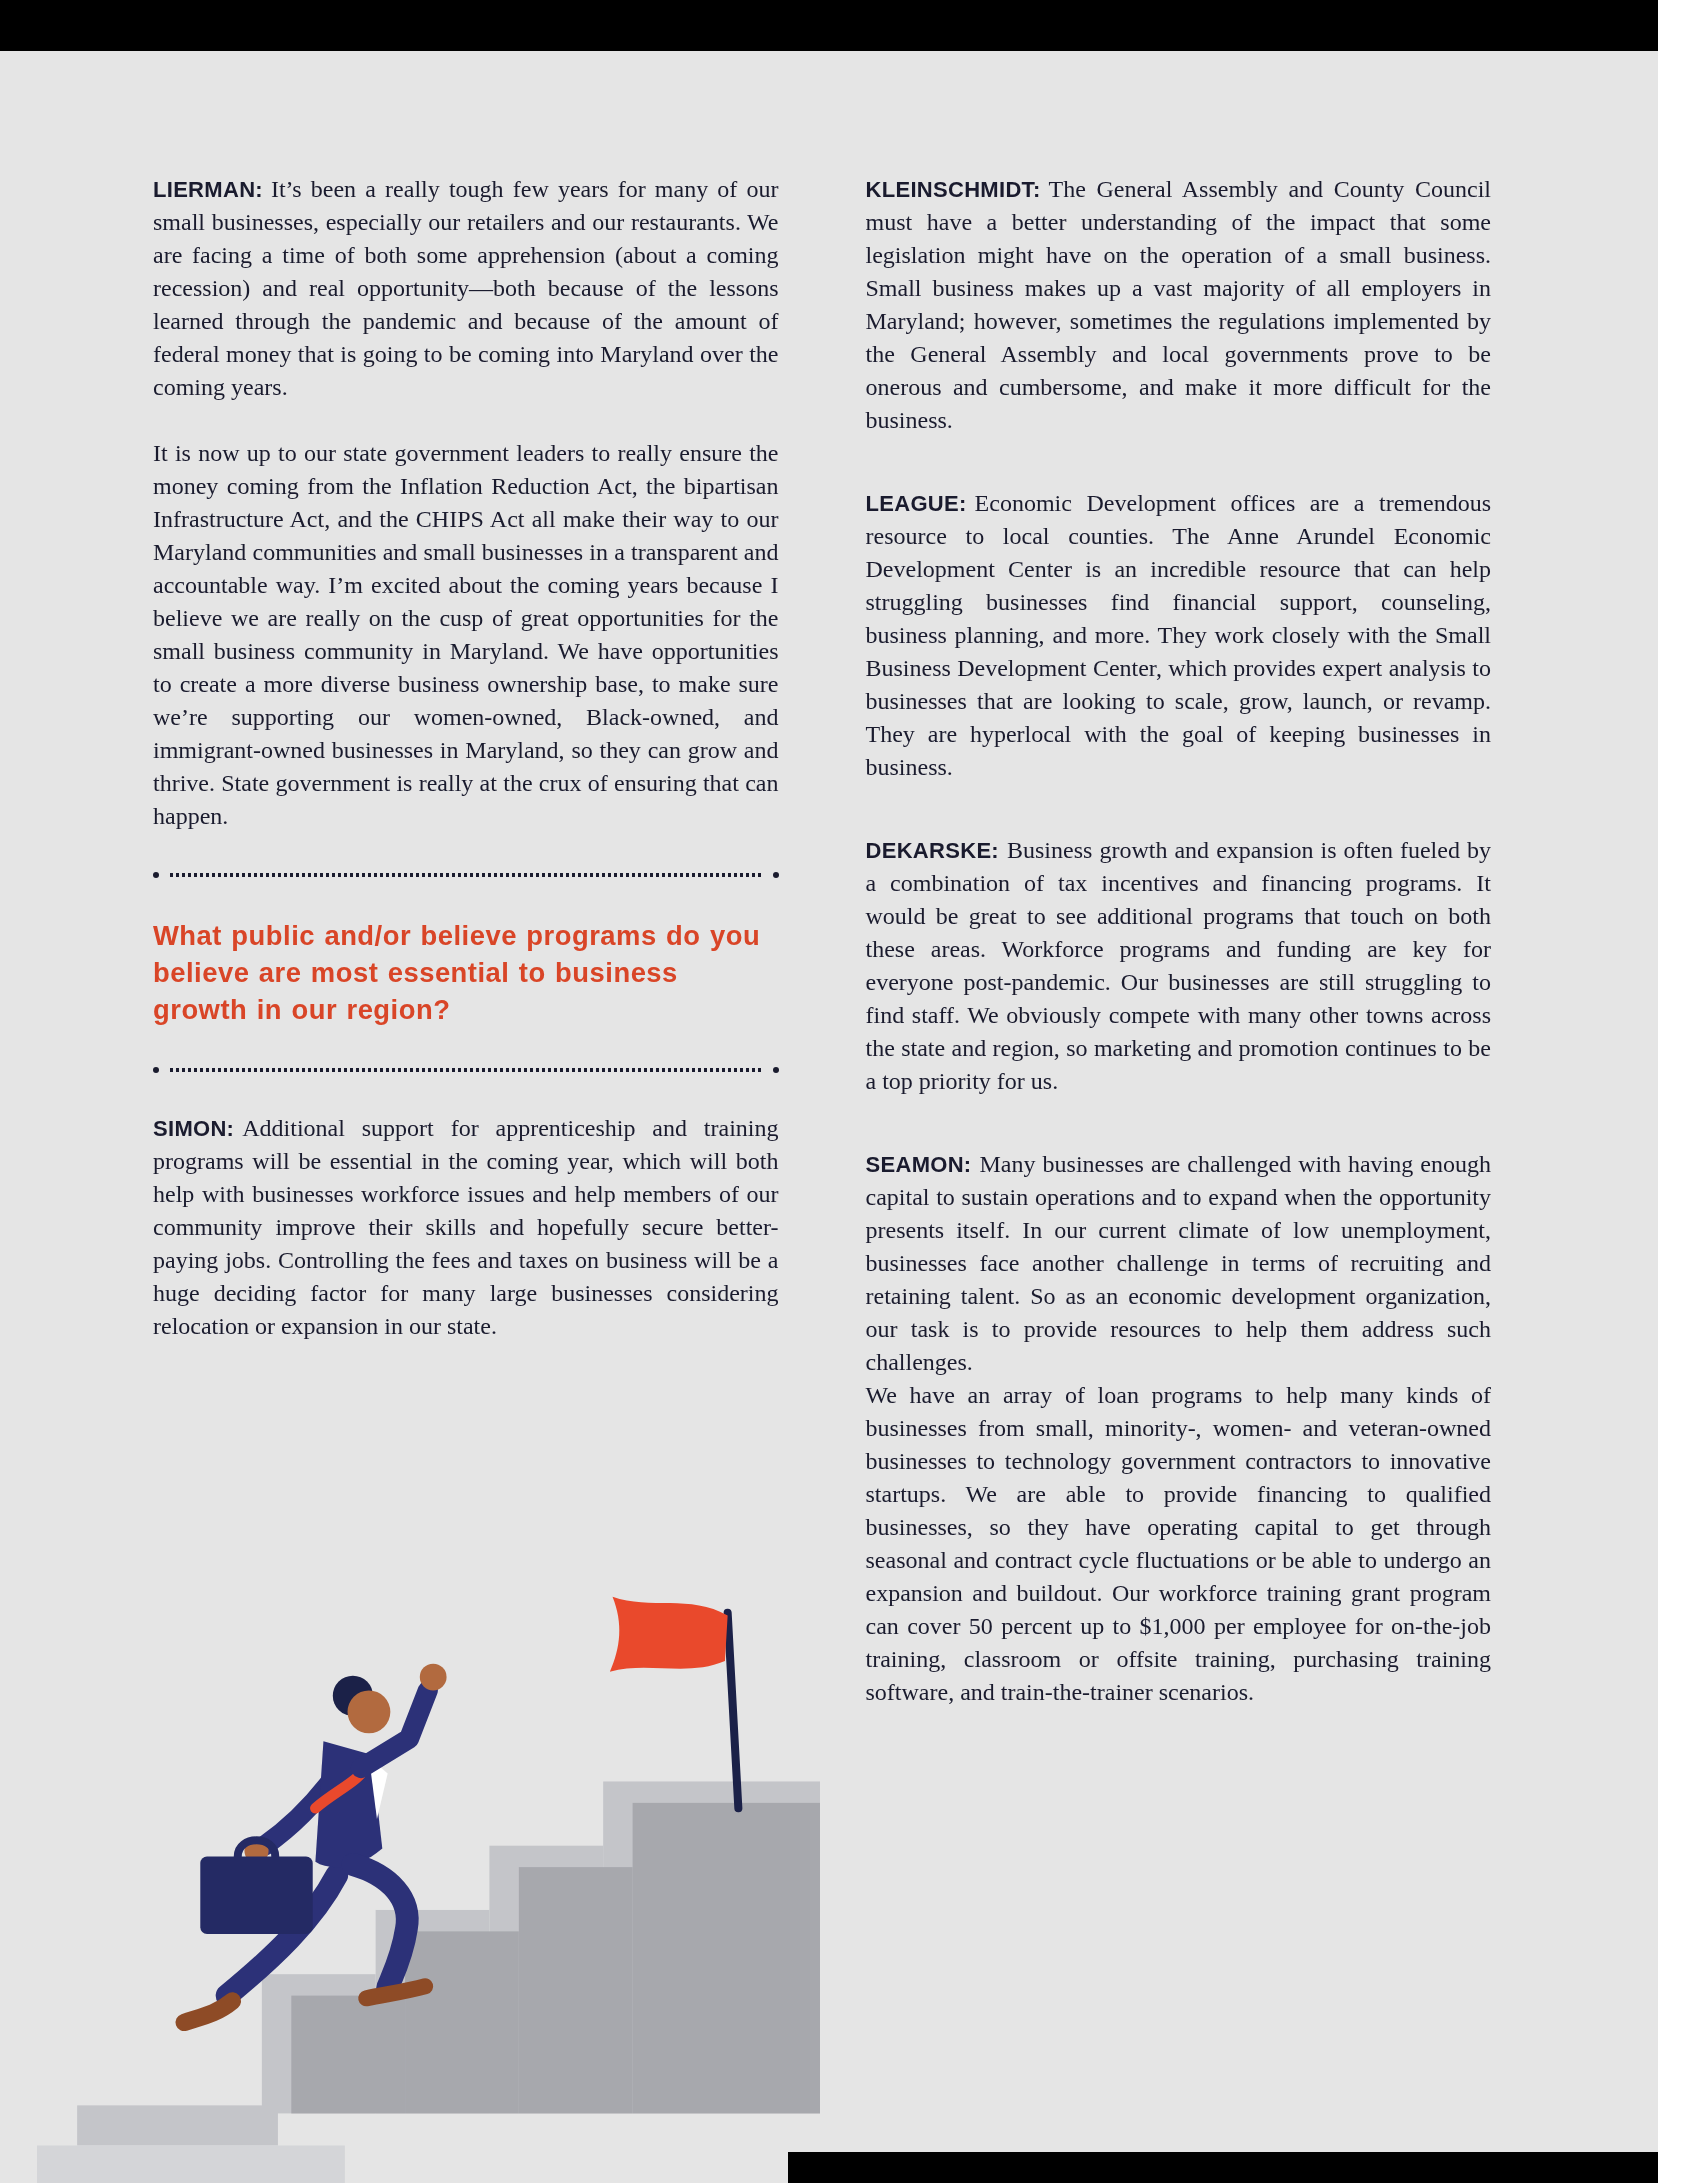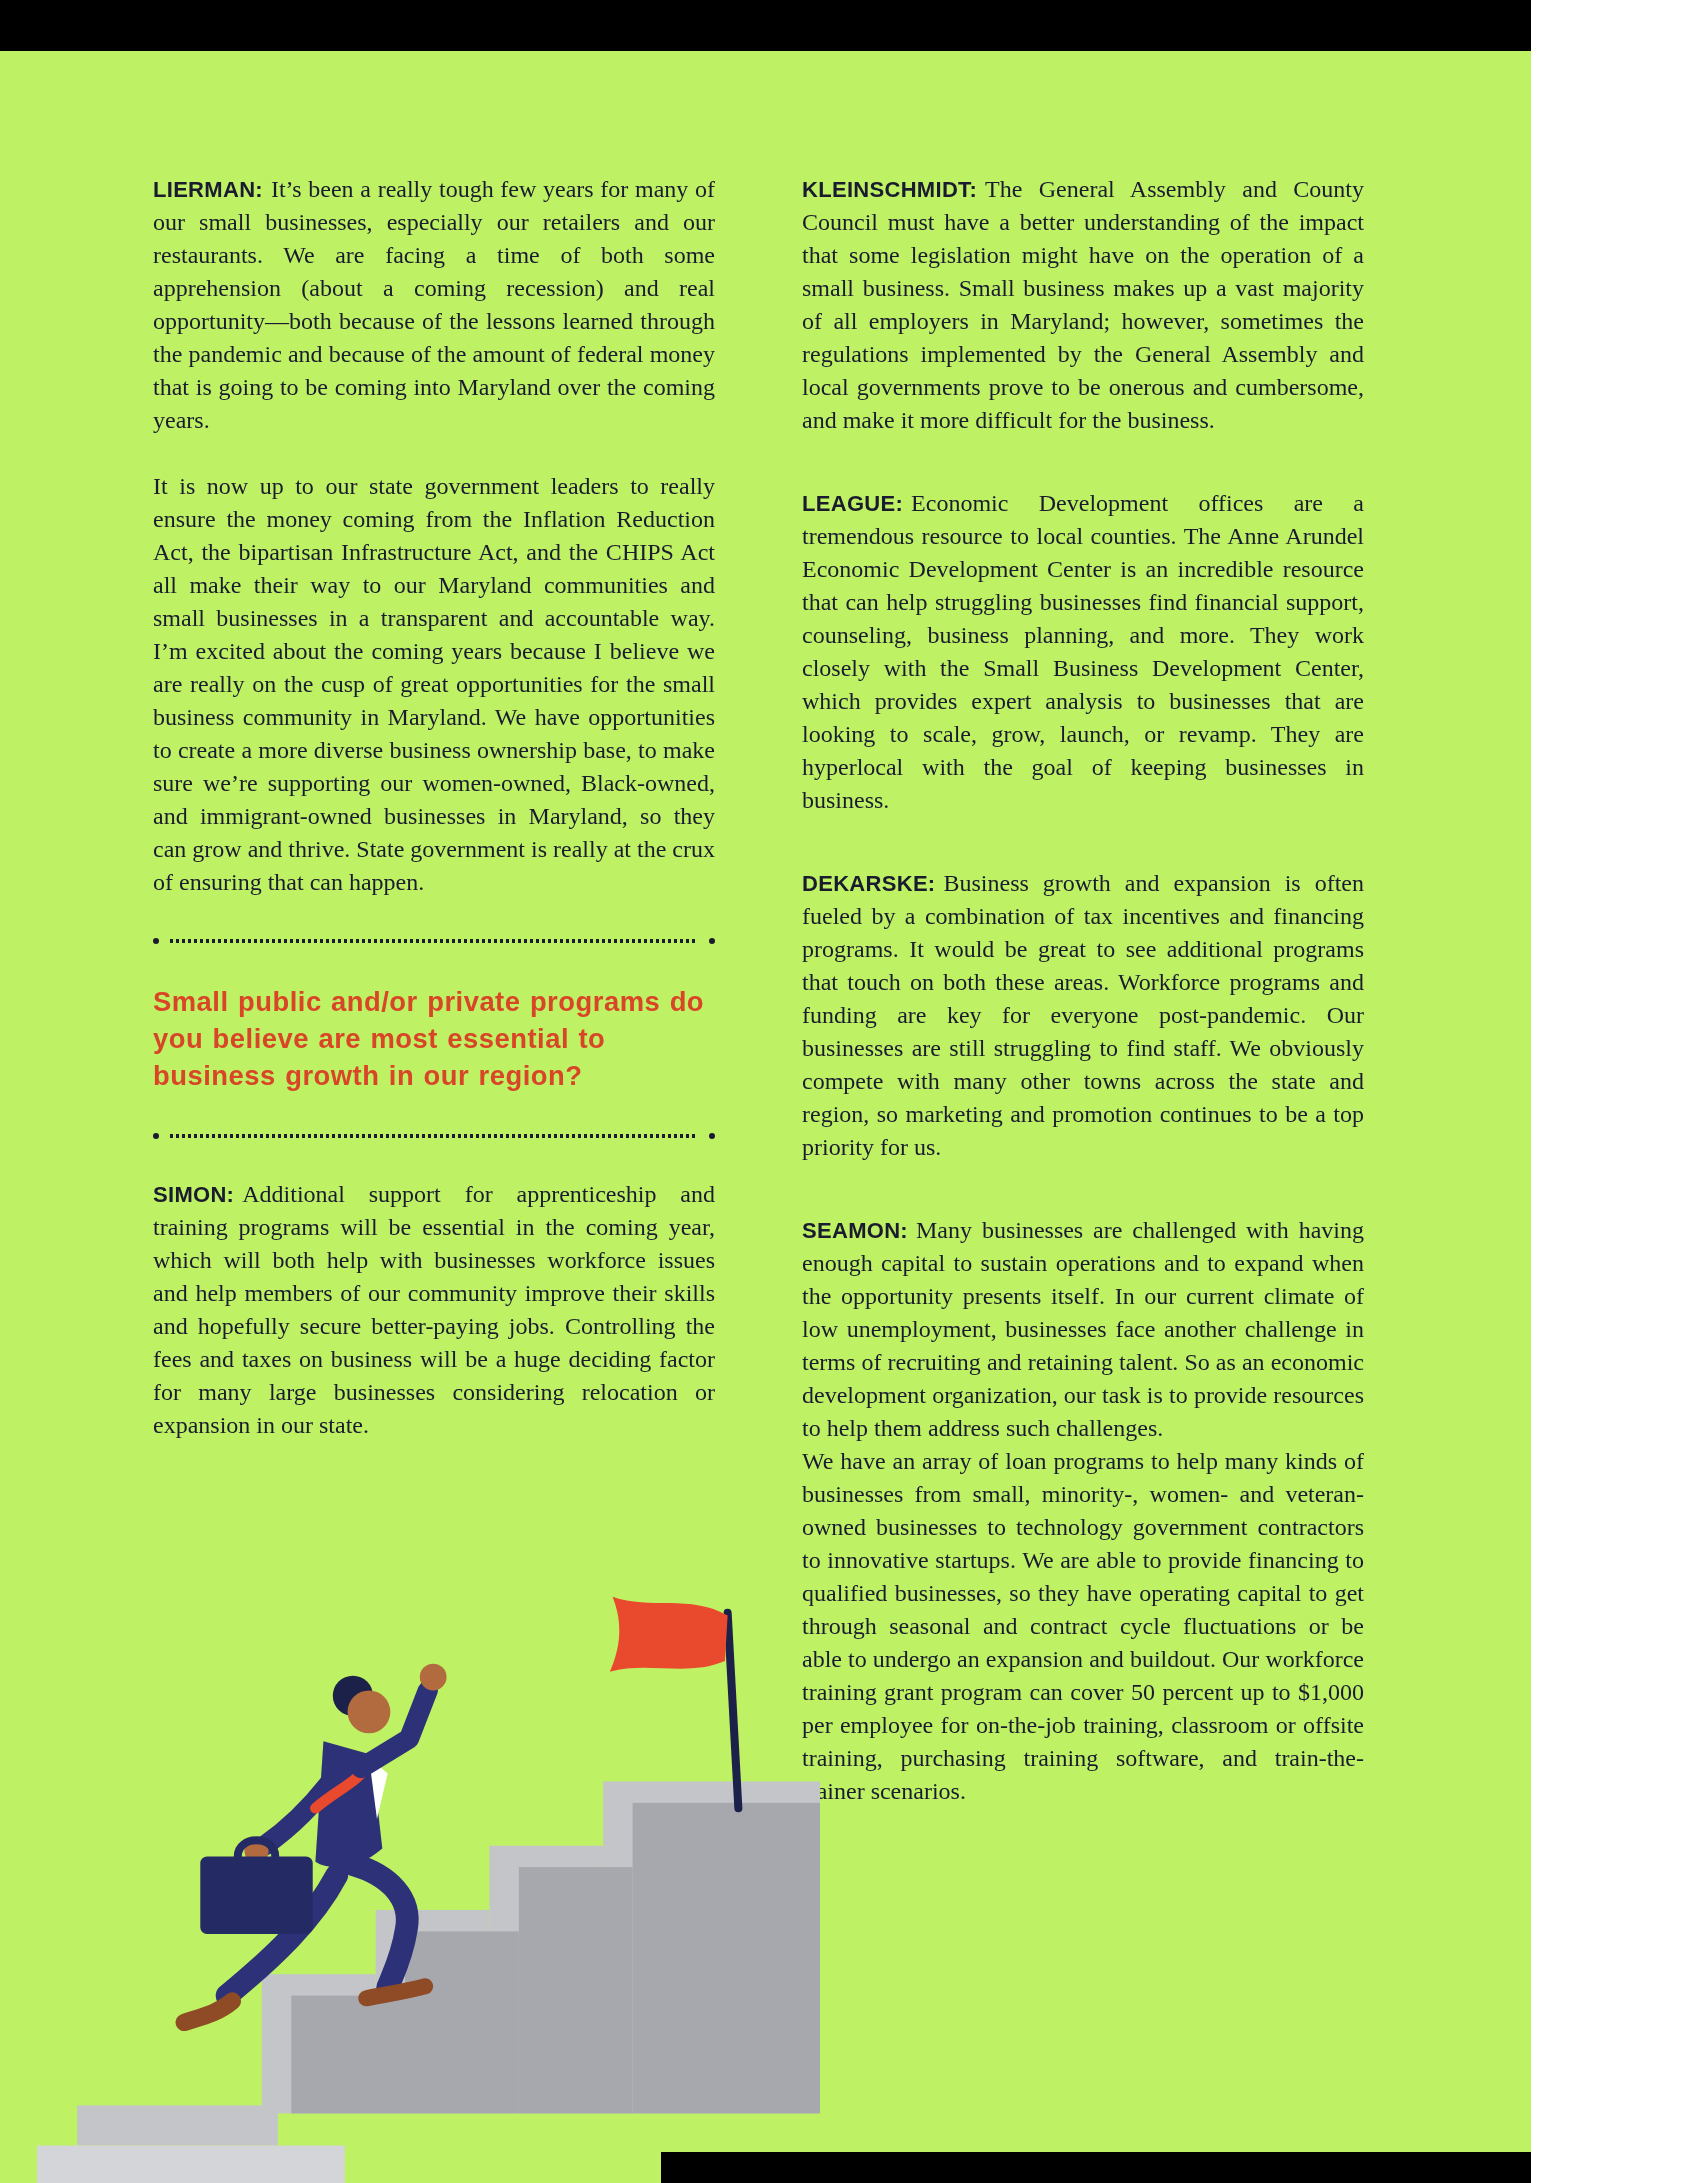--- a/index.html
+++ b/index.html
@@ -1,20 +1,20 @@
 <!DOCTYPE html>
 <html lang="en" style="--ink: #1a1b2e; --accent: #d94527; --flag: #e9492c; --suit: #2c3178; --suit-dark: #242a64; --skin: #b26a3f; --hair: #1b2148; --shoe: #8e4b26; --shirt: #ffffff; --stair: #a7a8ad; --stair-light: #c4c5c9; --stair-lighter: #d4d5d8; --bar: #000000;font-size:10.7px"><head>
 <meta charset="utf-8">
 <style>
   html,body{margin:0;padding:0;background:#ffffff;}
   .page{
     position:relative;
-    width:1531px;
+    width:1658px;
     height:2183px;
-    background:#bef264;
+    background:#e5e5e5;
     overflow:hidden;
     font-family:"Liberation Serif", serif;
     color:var(--ink);
   }
   .top-bar{
     position:absolute;top:0;left:0;width:100%;height:51px;
     background:var(--bar);
   }
   .bottom-bar{
     position:absolute;bottom:0;right:0;width:870px;height:31px;
@@ -109,21 +109,21 @@
       <p class="body-text"><span class="speaker">LIERMAN:</span><span class="speech-text">It’s been a really tough few years for many of our small businesses, especially our retailers and our restaurants. We are facing a time of both some apprehension (about a coming recession) and real opportunity—both because of the lessons learned through the pandemic and because of the amount of federal money that is going to be coming into Maryland over the coming years.</span></p>
 
       <p class="body-text no-gap">It is now up to our state government leaders to really ensure the money coming from the Inflation Reduction Act, the bipartisan Infrastructure Act, and the CHIPS Act all make their way to our Maryland communities and small businesses in a transparent and accountable way. I’m excited about the coming years because I believe we are really on the cusp of great opportunities for the small business community in Maryland. We have opportunities to create a more diverse business ownership base, to make sure we’re supporting our women-owned, Black-owned, and immigrant-owned businesses in Maryland, so they can grow and thrive. State government is really at the crux of ensuring that can happen.</p>
 
       <div class="divider">
         <span class="dot"></span>
         <span class="line"></span>
         <span class="dot"></span>
       </div>
 
-      <h2 class="question">Small public and/or private programs do you believe are most essential to business growth in our region?</h2>
+      <h2 class="question">What public and/or believe programs do you believe are most essential to business growth in our region?</h2>
 
       <div class="divider">
         <span class="dot"></span>
         <span class="line"></span>
         <span class="dot"></span>
       </div>
 
       <p class="body-text no-gap"><span class="speaker">SIMON:</span><span class="speech-text">Additional support for apprenticeship and training programs will be essential in the coming year, which will both help with businesses workforce issues and help members of our community improve their skills and hopefully secure better-paying jobs. Controlling the fees and taxes on business will be a huge deciding factor for many large businesses considering relocation or expansion in our state.</span></p>
 
     </div>

